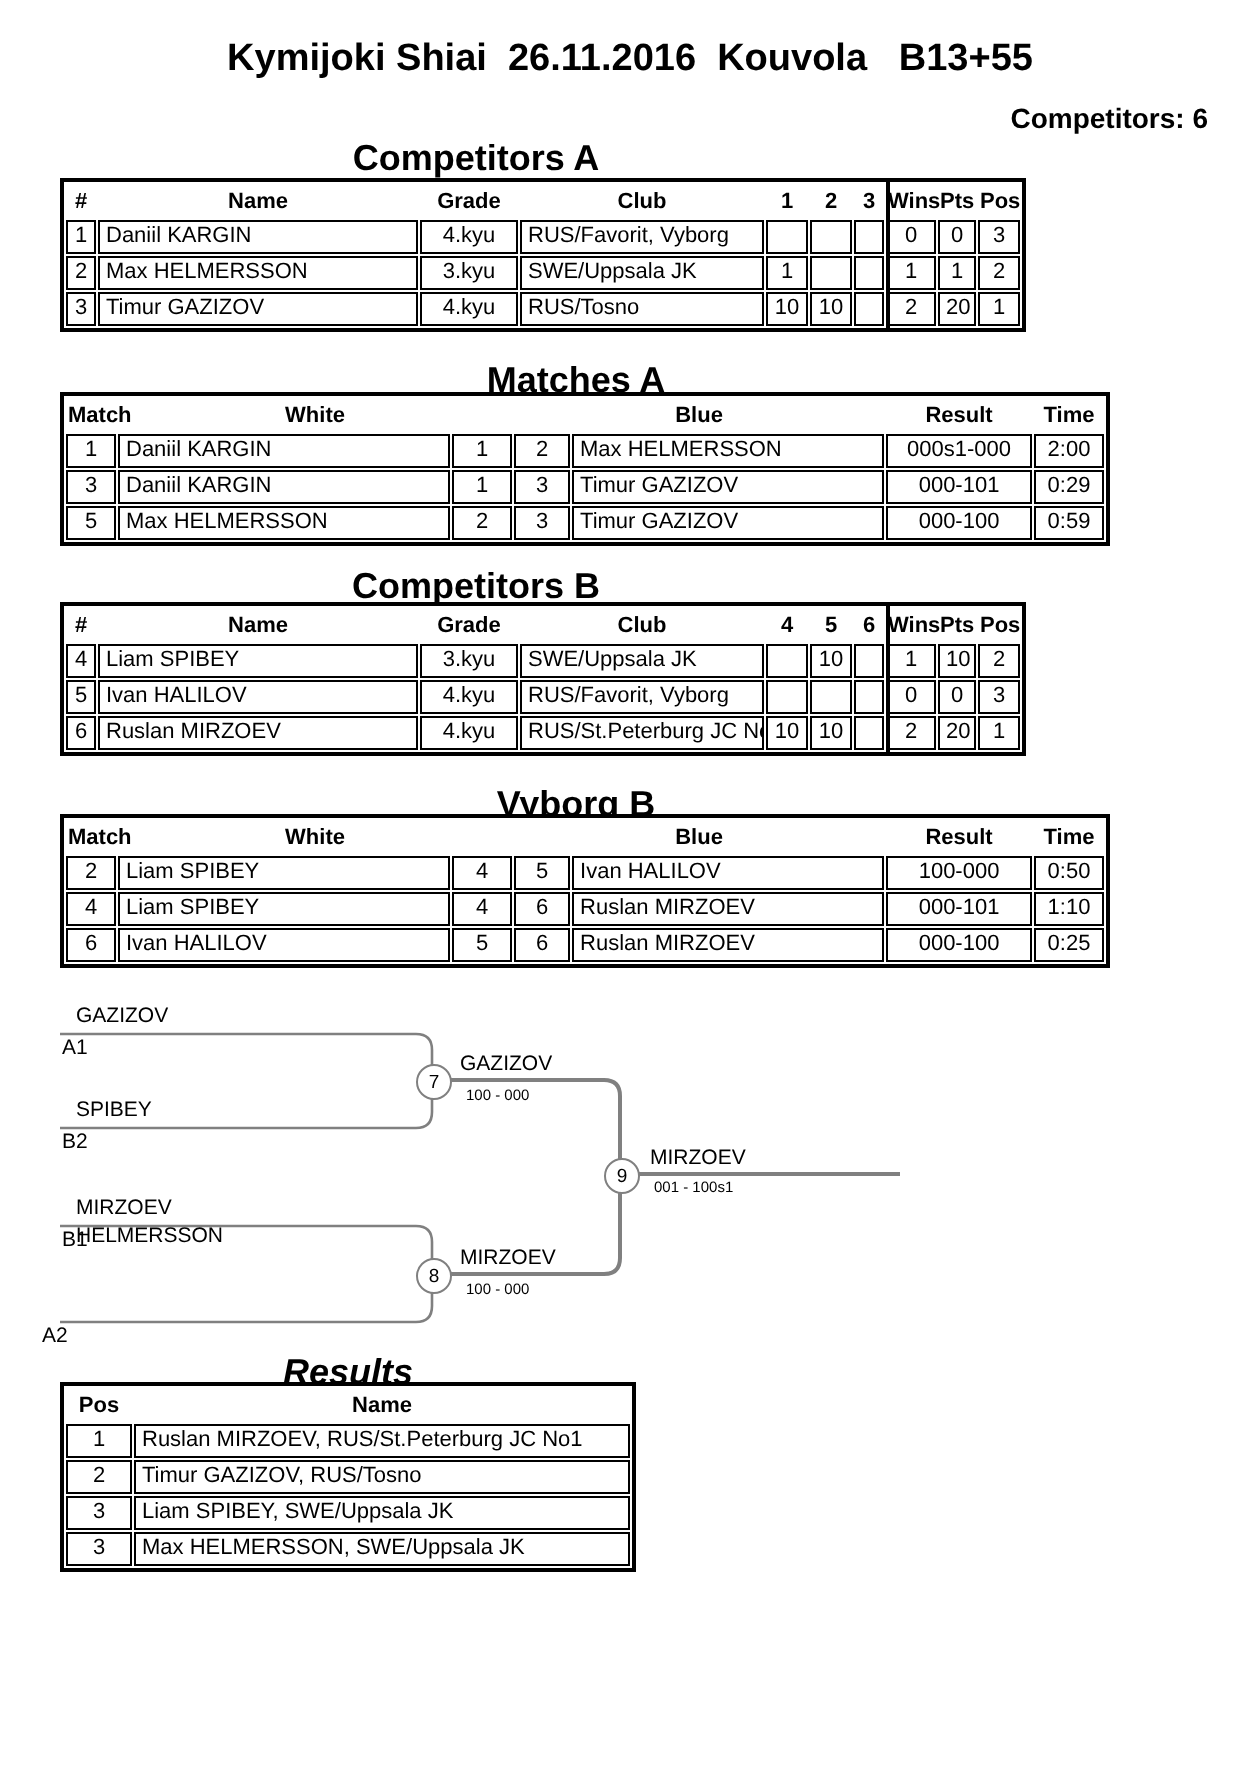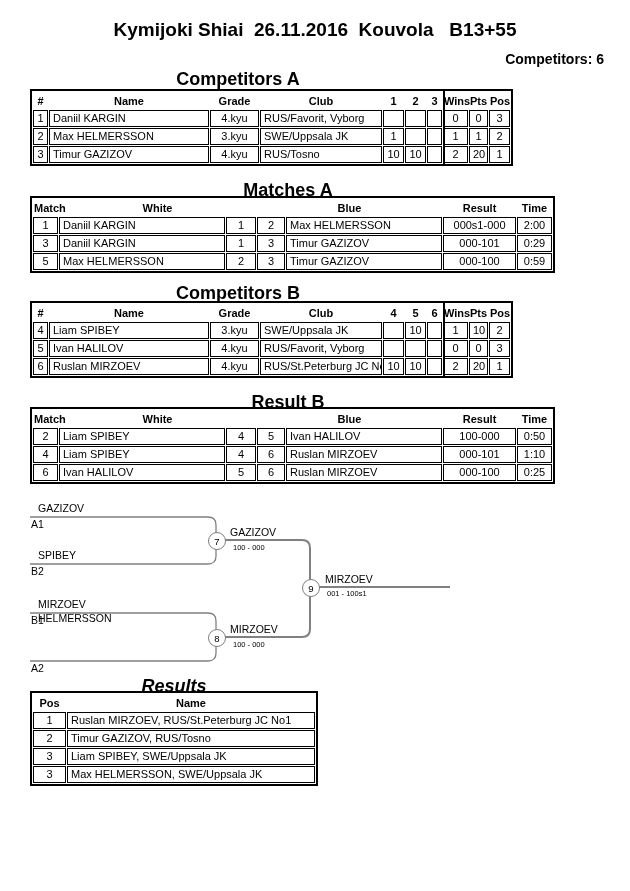--- a/index.html
+++ b/index.html
@@ -212,21 +212,21 @@
       <td class="c">10</td>
       <td class="c"></td>
       <td class="c">2</td>
       <td class="c">20</td>
       <td class="c">1</td>
     </tr>
   </tbody>
     </table>
   <div class="vdivider" style="left:443px;top:301px;height:77px;"></div>
 
-  <div class="sec-title" style="left:288px;top:392px;">Result B</div>
+  <div class="sec-title" style="left:288px;top:392px;">Vyborg B</div>
   <table class="sheet" style="left:30px;top:407px;width:525px;">
     <colgroup>
       <col style="width:25px">
         <col style="width:166px">
         <col style="width:30px">
         <col style="width:28px">
       <col style="width:156px">
         <col style="width:73px">
         <col style="width:35px">
     </colgroup>
@@ -283,21 +283,21 @@
   </svg>
 
   <div class="bk-label" style="left:38px;top:502px;">GAZIZOV</div>
   <div class="bk-label" style="left:31px;top:518px;">A1</div>
   <div class="bk-label" style="left:38px;top:549px;">SPIBEY</div>
   <div class="bk-label" style="left:31px;top:565px;">B2</div>
 
   <div class="bk-label" style="left:38px;top:598px;">MIRZOEV</div>
   <div class="bk-label" style="left:31px;top:614px;">B1</div>
   <div class="bk-label" style="left:38px;top:612px;text-align:right;">HELMERSSON</div>
-  <div class="bk-label" style="left:31px;top:662px;">A2</div>
+  <div class="bk-label" style="left:21px;top:662px;">A2</div>
 
   <div class="bk-circle" style="left:208px;top:532px;">7</div>
   <div class="bk-circle" style="left:208px;top:629px;">8</div>
   <div class="bk-circle" style="left:302px;top:579px;">9</div>
 
   <div class="bk-label" style="left:230px;top:526px;">GAZIZOV</div>
   <div class="bk-score" style="left:233px;top:543px;">100 - 000</div>
   <div class="bk-label" style="left:230px;top:623px;">MIRZOEV</div>
   <div class="bk-score" style="left:233px;top:640px;">100 - 000</div>
   <div class="bk-label" style="left:325px;top:573px;">MIRZOEV</div>

